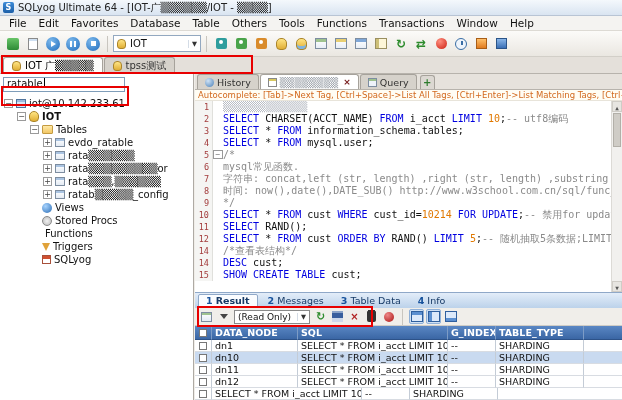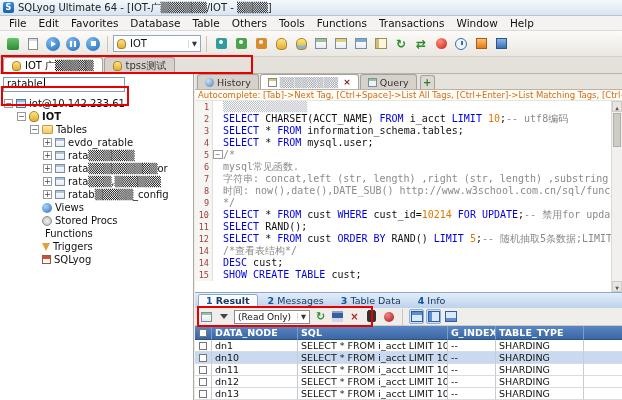--- a/index.html
+++ b/index.html
@@ -514,21 +514,20 @@
           <div class="gcell w0">dn12</div>
           <div class="gcell w1">SELECT * FROM i_acct LIMIT 10</div>
           <div class="gcell w2">--</div>
           <div class="gcell w3">SHARDING</div>
           <div class="gcell gfill"></div>
         </div>
         <div class="grow">
           <div class="gcell gcb">
             <span class="cbox"></span>
           </div>
-          <div class="gcell w0">dn13</div>
           <div class="gcell w1">SELECT * FROM i_acct LIMIT 10</div>
           <div class="gcell w2">--</div>
           <div class="gcell w3">SHARDING</div>
           <div class="gcell gfill"></div>
         </div>
       </div>
   </div>
 
   <div class="redbox" style="left:1px; top:55px; width:252px; height:19px;"></div>
   <div class="redbox" style="left:1px; top:86px; width:128px; height:20px;"></div>

